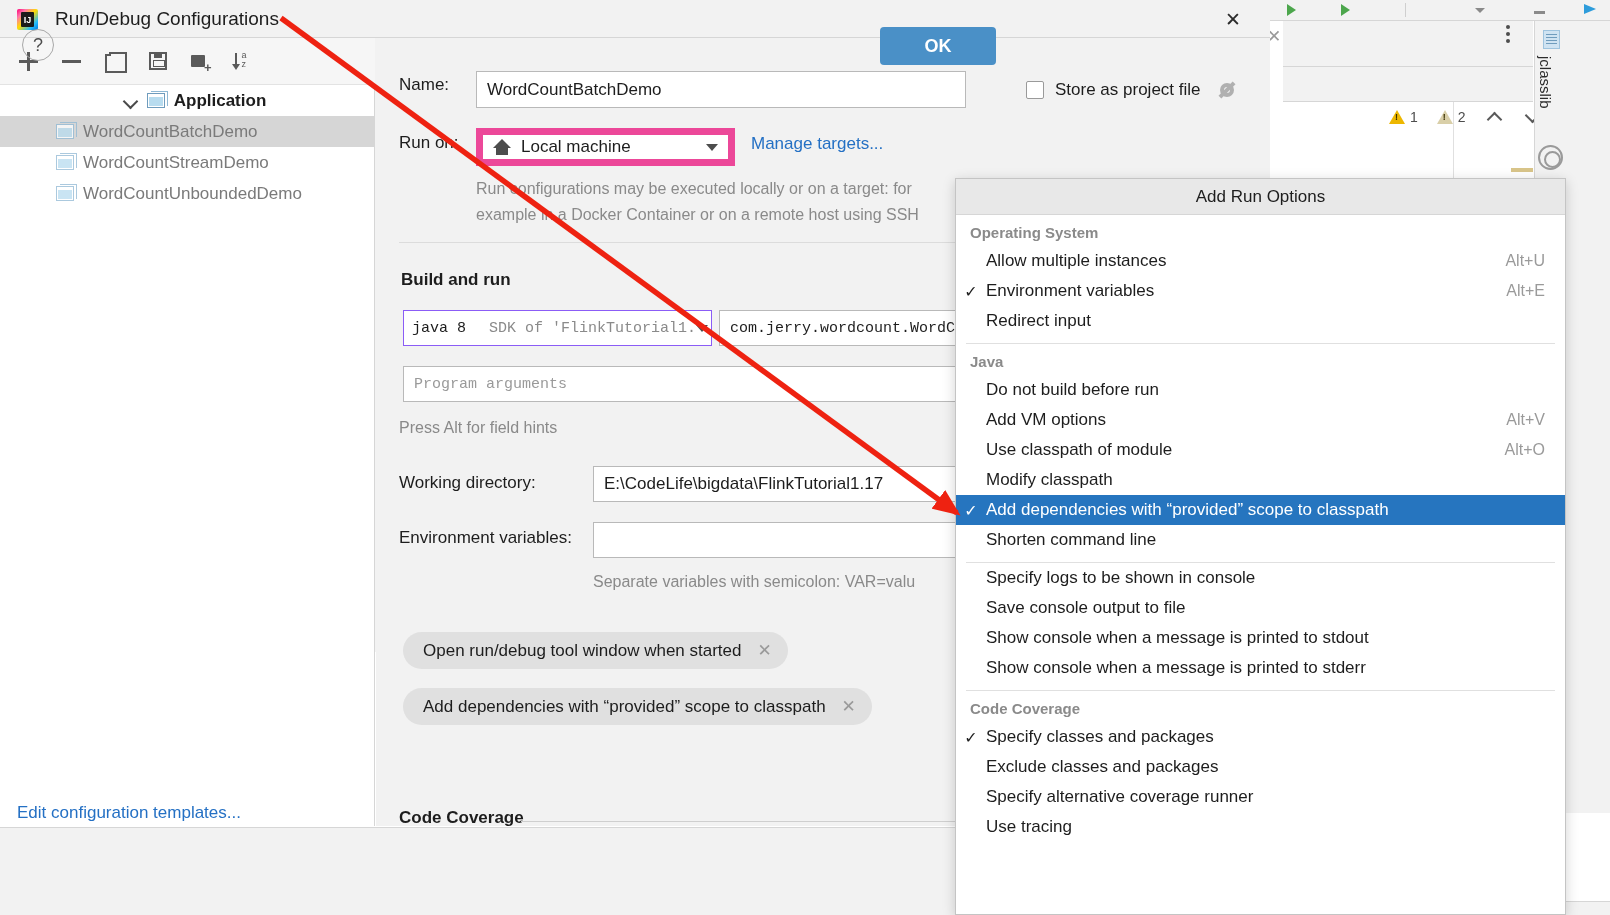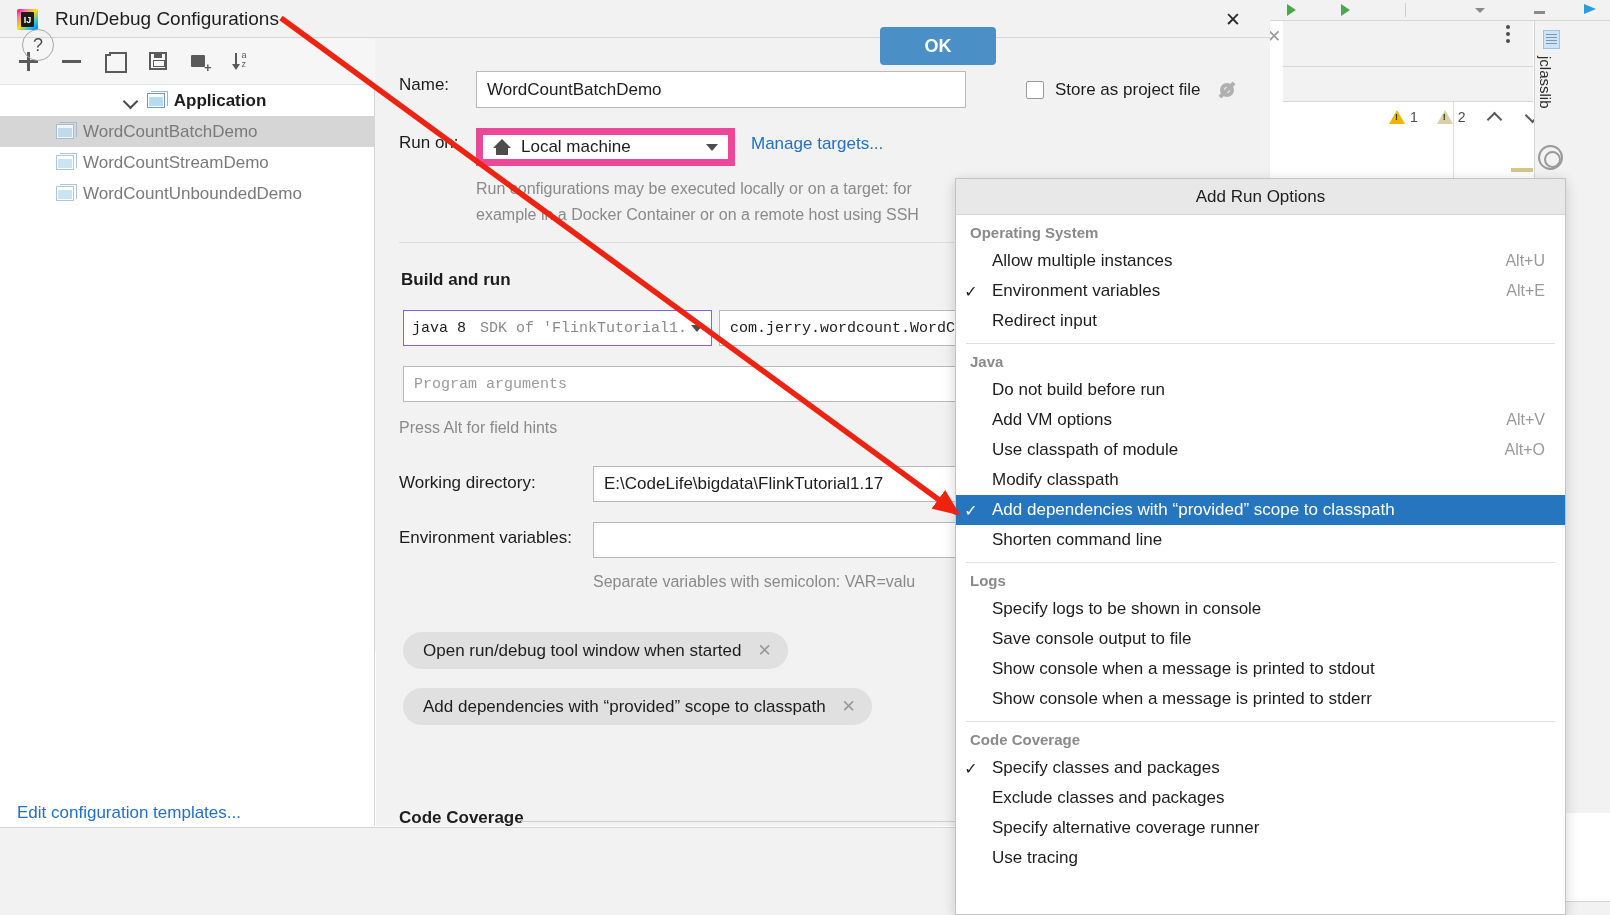--- a/index.html
+++ b/index.html
@@ -402,21 +402,21 @@
   }
   .pop-item {
     height: 30px; display: flex; align-items: center;
     font-size: 17px; color: #1d1d1d; cursor: default;
     padding-right: 20px;
   }
   .pop-item .check {
     width: 30px; flex: none; text-align: center;
     font-size: 16px; color: #1d1d1d;
   }
-  .pop-item .pi-label { flex: 1; margin-left: 6px; }
+  .pop-item .pi-label { flex: 1; }
   .pop-item .shortcut { font-size: 16px; color: #9a9a9a; }
   .pop-item.highlight { background: #2675bf; }
   .pop-item.highlight .pi-label,
   .pop-item.highlight .check { color: #ffffff; }
   .pop-sep { height: 1px; background: #e0e0e0; margin: 7px 10px 0 10px; }
 
   
   #annotation { position: absolute; inset: 0; pointer-events: none; }
 </style>
 </head>
@@ -533,21 +533,21 @@
     </div>
     <div class="manage-targets">Manage targets...</div>
     <div class="lbl-dim runon-hint1">Run configurations may be executed locally or on a target: for</div>
     <div class="lbl-dim runon-hint2">example in a Docker Container or on a remote host using SSH</div>
 
     <div class="hr" style="top:204px;"></div>
     <div class="sec-title" style="left:25px; top:232px;">Build and run</div>
 
     <div id="sdk-combo">
       <span>java 8</span>
-      <span class="dim" style="margin-left:14px;">SDK of 'FlinkTutorial1.</span>
+      <span class="dim" style="margin-left:23px;">SDK of 'FlinkTutorial1.</span>
       <span class="combo-caret"></span>
     </div>
     <div class="inp mono" id="mainclass-input">com.jerry.wordcount.WordCo</div>
     <div class="inp mono" id="progargs-input">Program arguments</div>
     <div class="lbl-dim alt-hint">Press Alt for field hints</div>
 
     <div class="lbl row-workdir">Working directory:</div>
     <div class="inp" id="workdir-input">E:\CodeLife\bigdata\FlinkTutorial1.17</div>
 
     <div class="lbl row-envvars">Environment variables:</div>
@@ -618,21 +618,20 @@
         <span class="check">✓</span>
         <span class="pi-label">Add dependencies with “provided” scope to classpath</span>
         <span class="shortcut"></span>
       </div>
       <div class="pop-item">
         <span class="check"></span>
         <span class="pi-label">Shorten command line</span>
         <span class="shortcut"></span>
       </div>
       <div class="pop-sep"></div>
-      <div class="pop-group-title">Logs</div>
       <div class="pop-item">
         <span class="check"></span>
         <span class="pi-label">Specify logs to be shown in console</span>
         <span class="shortcut"></span>
       </div>
       <div class="pop-item">
         <span class="check"></span>
         <span class="pi-label">Save console output to file</span>
         <span class="shortcut"></span>
       </div>

